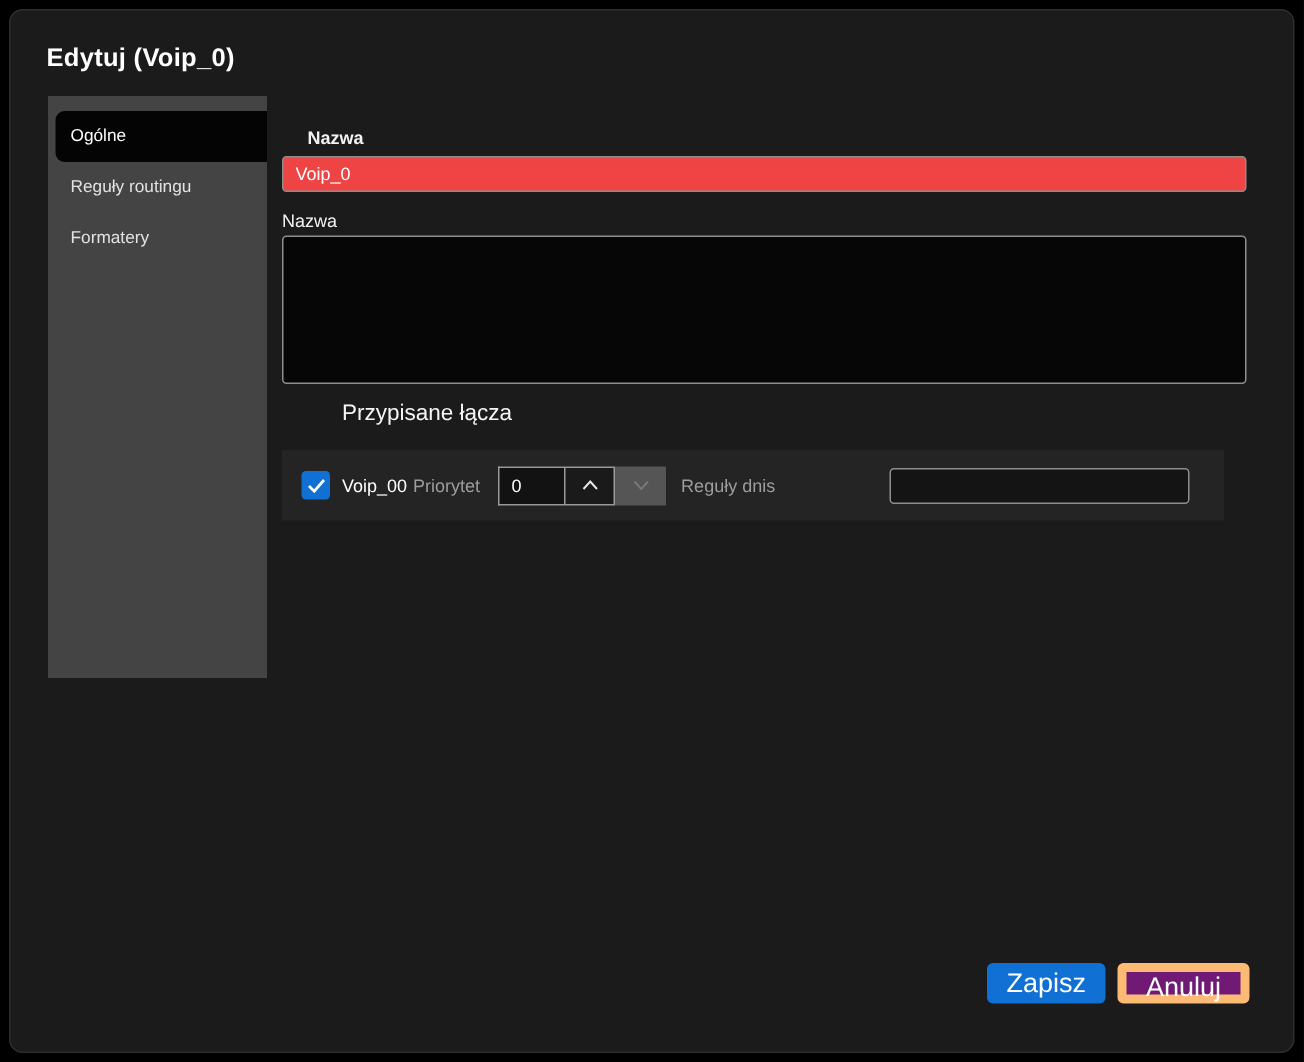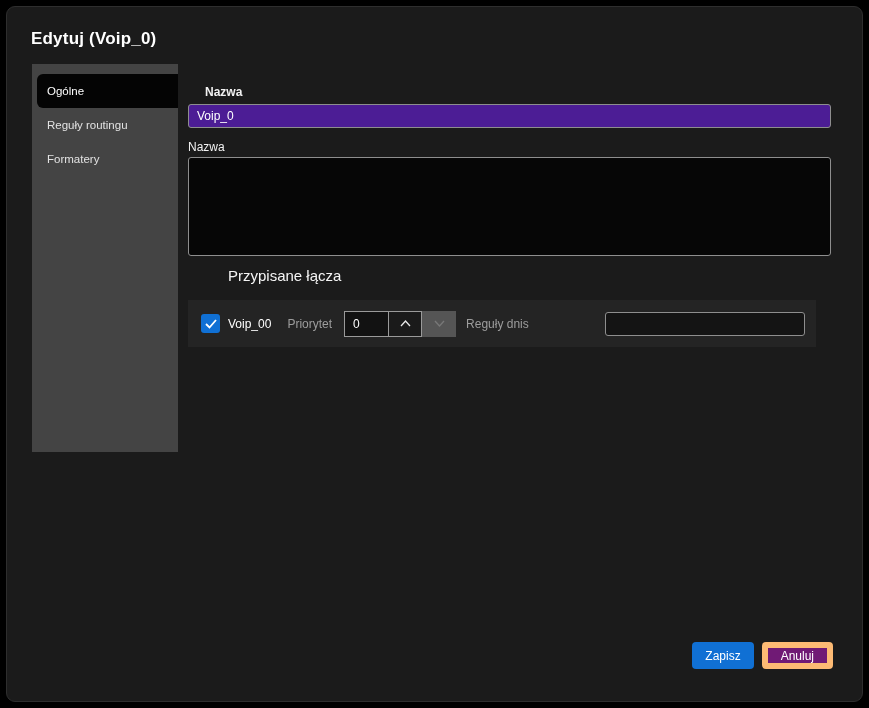--- a/index.html
+++ b/index.html
@@ -53,21 +53,21 @@
   }
   .field-label {
     position: absolute;
     font-size: 12px;
     color: #f2f2f2;
   }
   .label-nazwa { left: 198px; top: 78px; font-weight: bold; }
   .label-opis  { left: 181px; top: 133px; }
   .text-input {
     position: absolute;
-    background: #4c1d95;
+    background: #ef4444;
     border: 1px solid #8e8e8e;
     border-radius: 3px;
     color: #ffffff;
     font-size: 12px;
     font-family: "Liberation Sans", "DejaVu Sans", sans-serif;
     padding: 0 8px;
     outline: none;
   }
   .input-nazwa { left: 181px; top: 97px; width: 643px; height: 24px; }
   .textarea-opis {
@@ -112,21 +112,21 @@
     cursor: default;
   }
   .link-name {
     margin-left: 8px;
     font-size: 12px;
     font-weight: 400;
     color: #ffffff;
     white-space: nowrap;
   }
   .muted-label {
-    margin-left: 16px;
+    margin-left: 4px;
     font-size: 12px;
     color: #9d9d9d;
     white-space: nowrap;
   }
   .spinner {
     display: flex;
     margin-left: 12px;
     height: 26px;
     flex: 0 0 auto;
   }
@@ -171,21 +171,21 @@
     top: 635px;
     right: 29px;
     display: flex;
     gap: 8px;
   }
   .btn {
     height: 27px;
     padding: 0 13px;
     border: none;
     border-radius: 4px;
-    font-size: 12px;
+    font-size: 18px;
     font-family: "Liberation Sans", "DejaVu Sans", sans-serif;
     color: #ffffff;
     cursor: default;
   }
   .btn-primary { background: #1070d4; }
   .btn-secondary { background: #701a75; border: 6px solid #fdba74; }
 </style>
 </head>
 <body>
 

